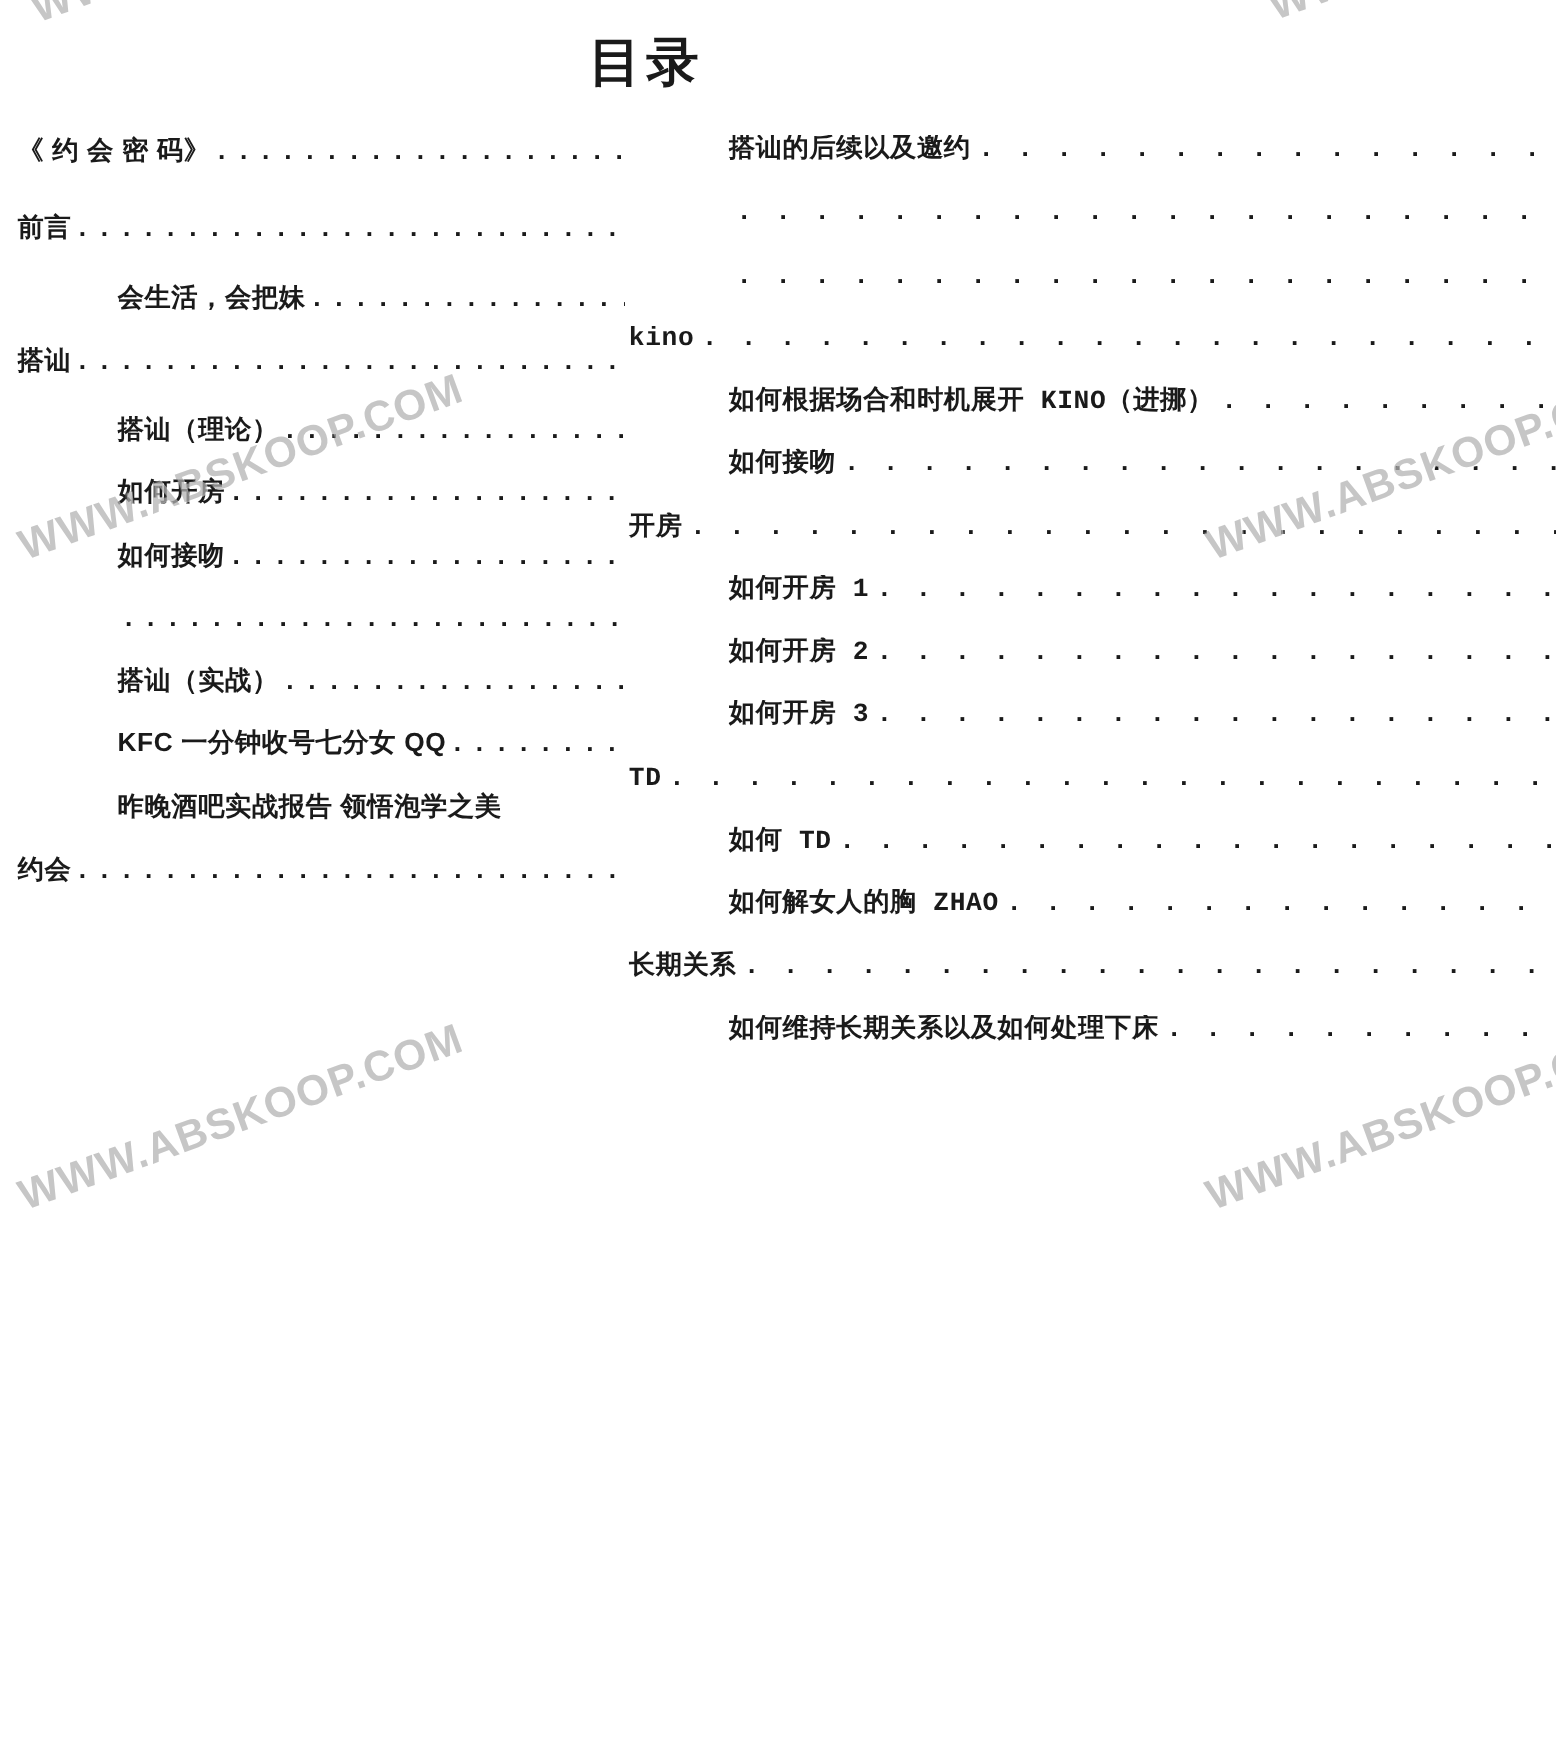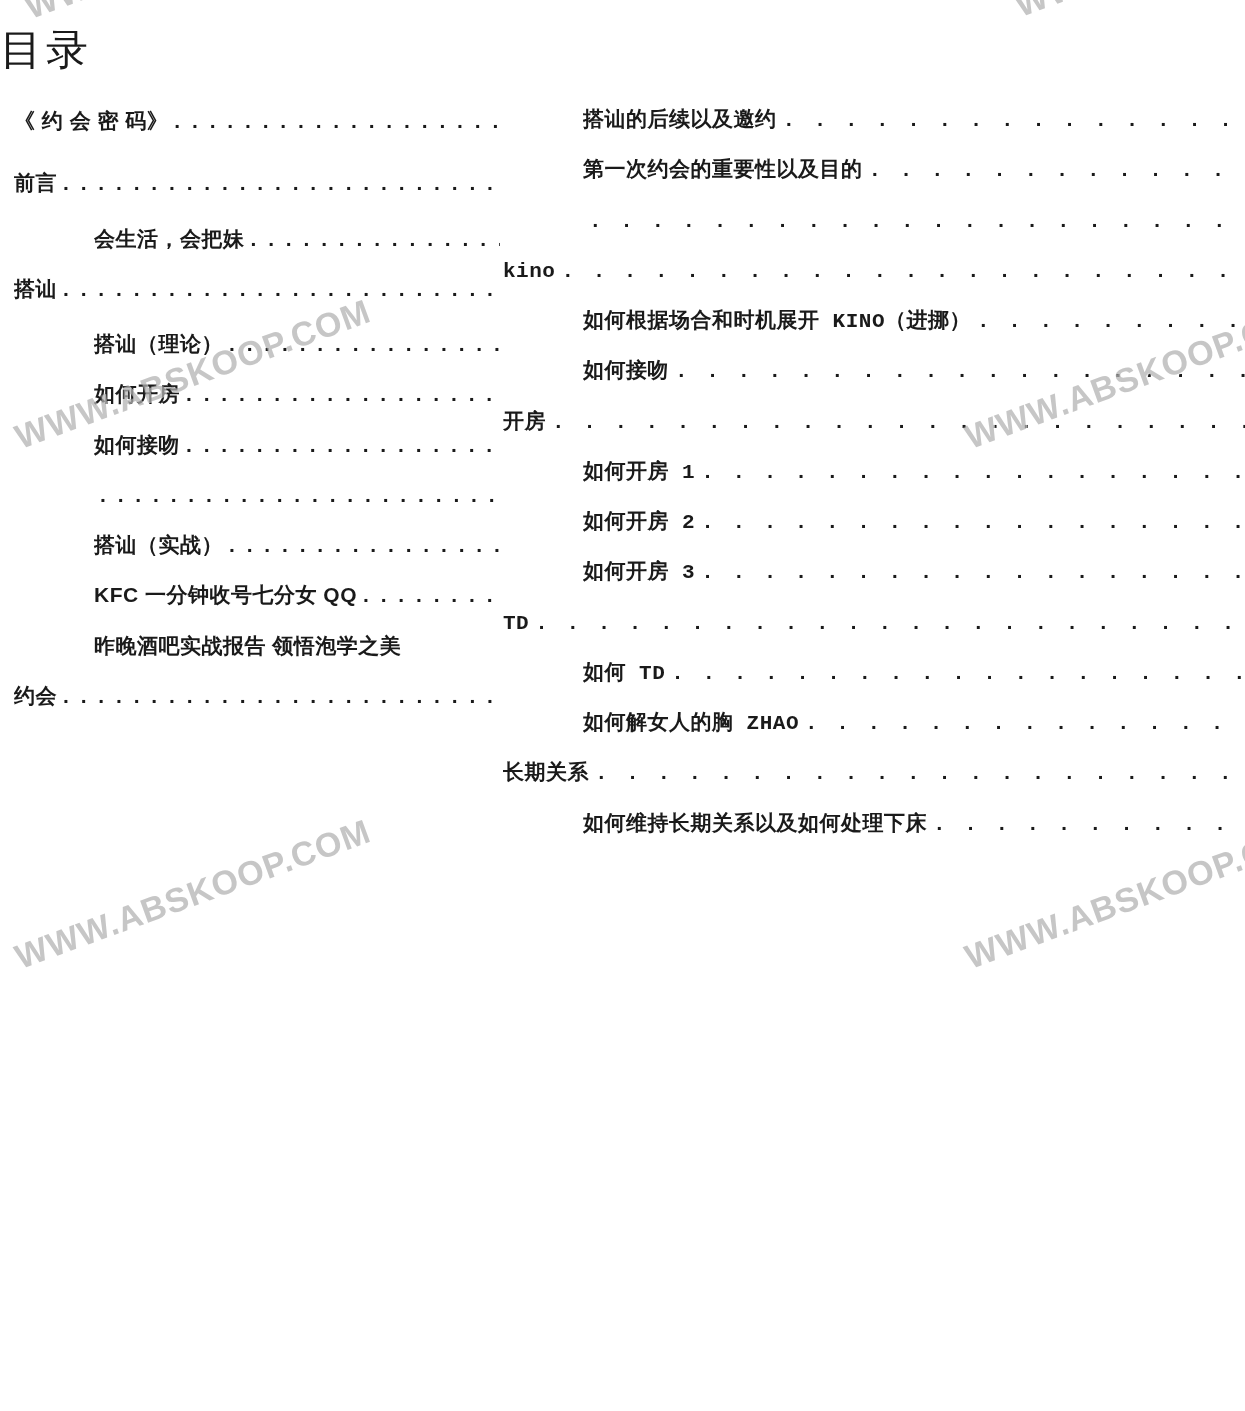--- a/index.html
+++ b/index.html
@@ -35,22 +35,23 @@
     white-space: nowrap;
     text-shadow: 1px 1px 0 rgba(255,255,255,0.55);
   }
 
   
   .doc-title {
     position: absolute;
     top: 22px;
     left: 0;
     width: 1034px;
+    text-align: center;
     font-size: 42px;
-    font-weight: normal;
+    font-weight: bold;
     letter-spacing: 4px;
     font-family: "DejaVu Sans", "Liberation Sans", sans-serif;
     z-index: 2;
   }
 
   
   .toc {
     position: absolute;
     top: 108px;
     left: 0;
@@ -165,21 +166,20 @@
         <span class="leader">. . . . . . . . . . . . . . . . . . . . . . . . . . . . . . . . . . . . . . . . . . . . . . . . . . . . . . . . . . . . . . . . . . . . . . . . . . . . . . . . . . . . . . . . . . . . . . . . . . . . . . . . . . . . . . . . . . . . . . . . </span>
       </div>
     </div>
   <div class="col col-right" id="toc-right">
       <div class="entry lvl1">
         <span class="label">搭讪的后续以及邀约</span>
         <span class="leader">. . . . . . . . . . . . . . . . . . . . . . . . . . . . . . . . . . . . . . . . . . . . . . . . . . . . . . . . . . . . . . . . . . . . . . . . . . . . . . . . . . . . . . . . . . . . . . . . . . . . . . . . . . . . . . . . . . . . . . . . </span>
       </div>
       <div style="height: 24px;"></div>
       <div class="entry lvl1">
-        <span class="label">第一次约会的重要性以及目的</span>
         <span class="leader">. . . . . . . . . . . . . . . . . . . . . . . . . . . . . . . . . . . . . . . . . . . . . . . . . . . . . . . . . . . . . . . . . . . . . . . . . . . . . . . . . . . . . . . . . . . . . . . . . . . . . . . . . . . . . . . . . . . . . . . . </span>
       </div>
       <div style="height: 24px;"></div>
       <div class="entry lvl1">
         <span class="leader">. . . . . . . . . . . . . . . . . . . . . . . . . . . . . . . . . . . . . . . . . . . . . . . . . . . . . . . . . . . . . . . . . . . . . . . . . . . . . . . . . . . . . . . . . . . . . . . . . . . . . . . . . . . . . . . . . . . . . . . . </span>
       </div>
       <div style="height: 24px;"></div>
       <div class="entry lvl0">
         <span class="label">kino</span>
         <span class="leader">. . . . . . . . . . . . . . . . . . . . . . . . . . . . . . . . . . . . . . . . . . . . . . . . . . . . . . . . . . . . . . . . . . . . . . . . . . . . . . . . . . . . . . . . . . . . . . . . . . . . . . . . . . . . . . . . . . . . . . . . </span>

